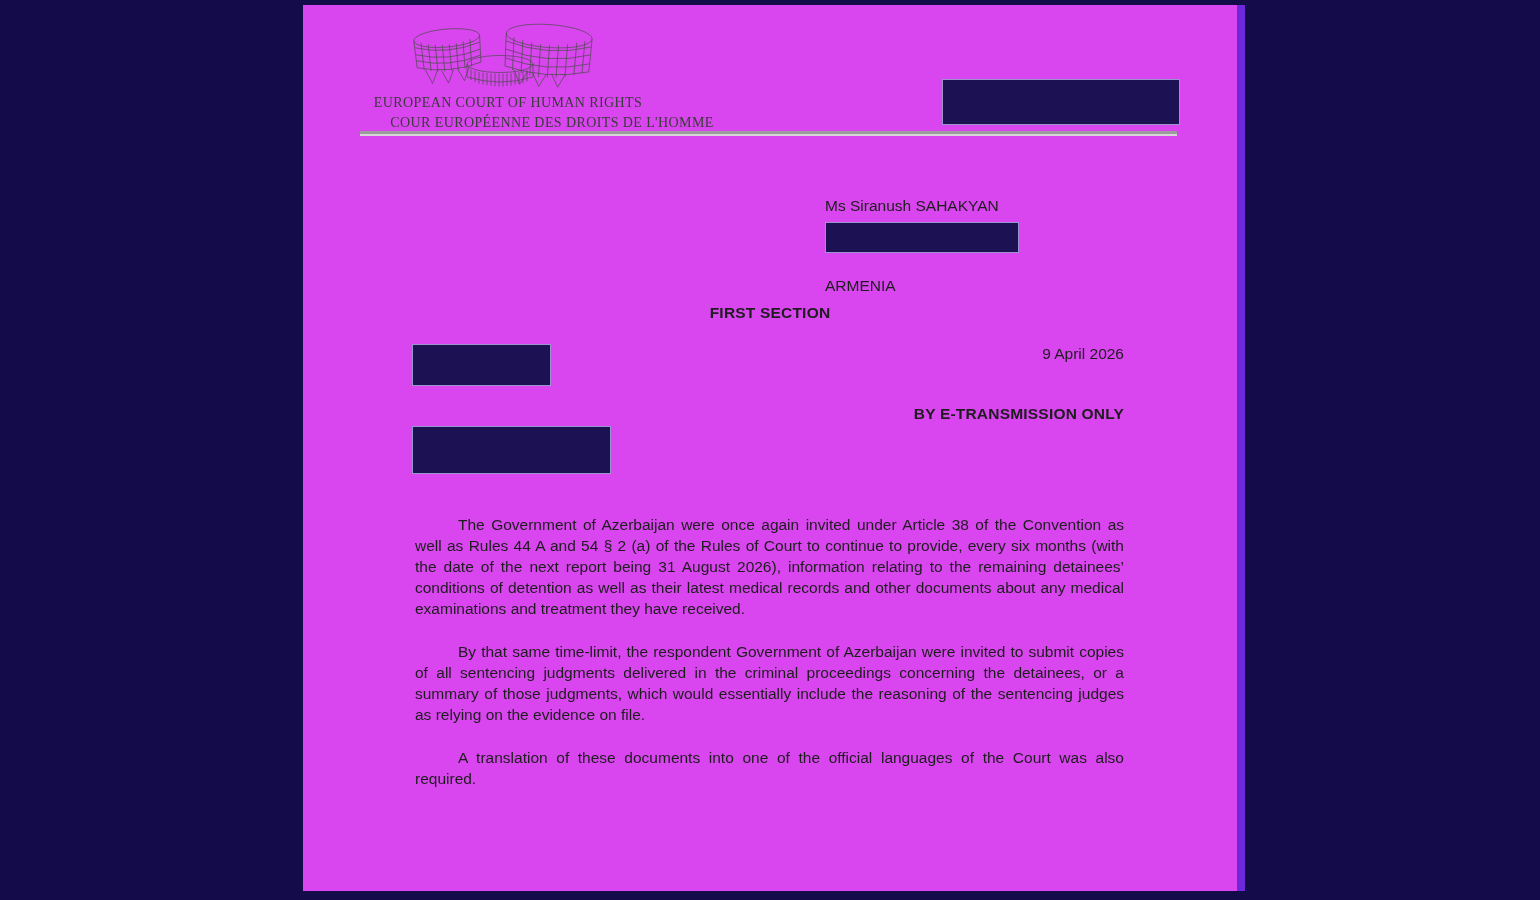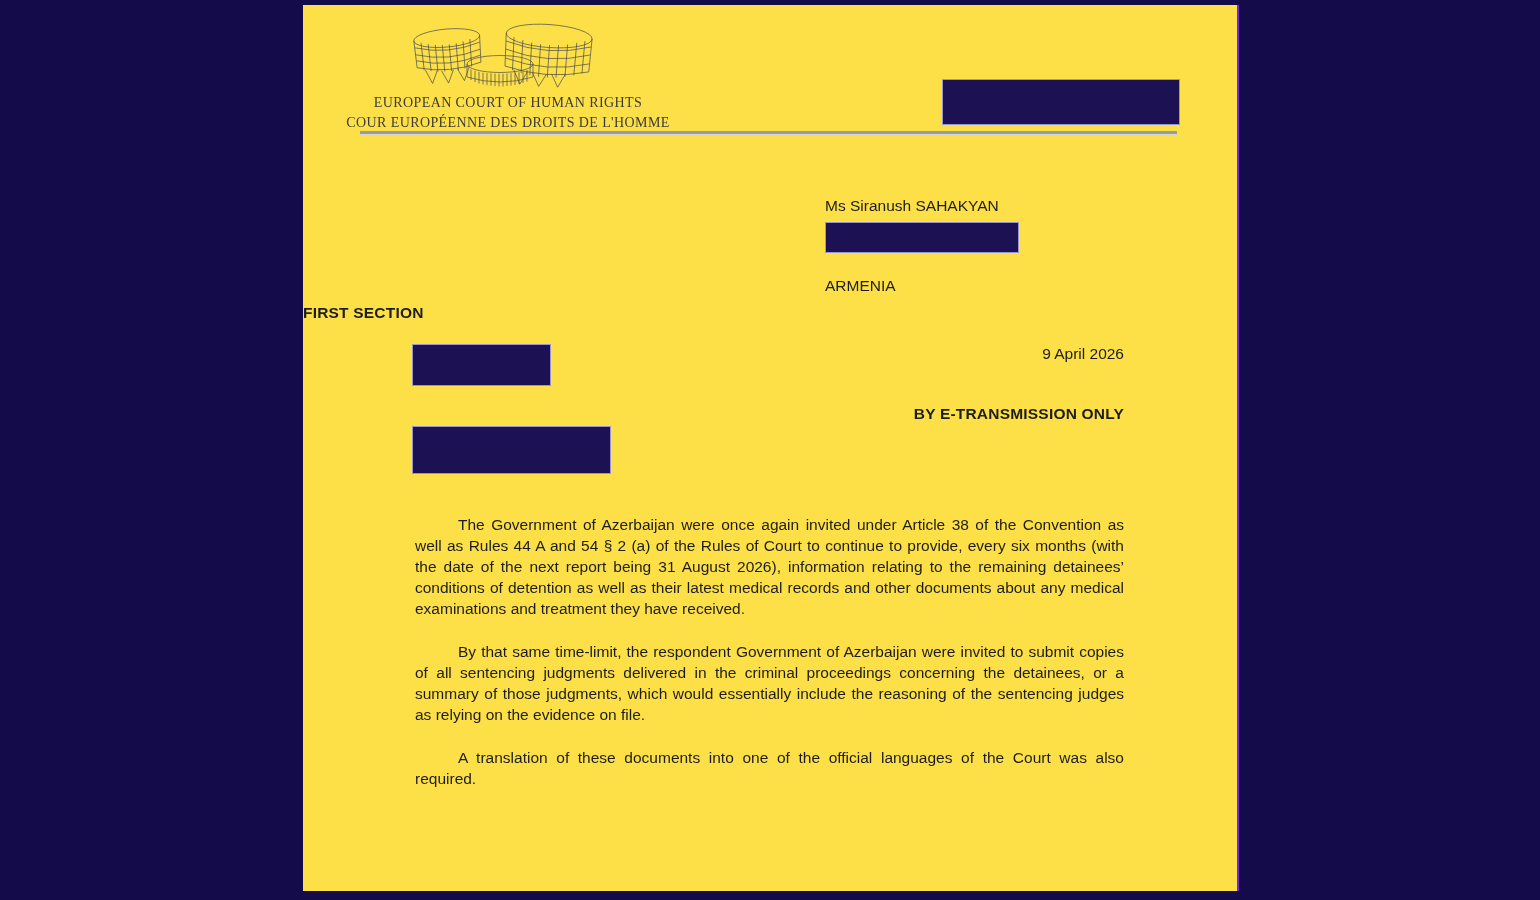--- a/index.html
+++ b/index.html
@@ -16,22 +16,22 @@
     width: 1540px;
     height: 900px;
     background: #130b4a;
   }
   .paper {
     position: absolute;
     left: 303px;
     top: 5px;
     width: 934px;
     height: 886px;
-    background: #fde047;
-    border-right: 2px solid #6d28d9;
+    background: #d946ef;
+    border-right: 8px solid #6d28d9;
   }
   .redaction {
     position: absolute;
     background: #1b1153;
     border: 1px solid #9a94cf;
     box-sizing: border-box;
   }
   
   .logo-wrap {
     position: absolute;
@@ -45,21 +45,21 @@
     left: 40px;
     width: 330px;
     text-align: center;
     font-family: "Liberation Serif", serif;
     color: #3b3b3b;
     font-size: 14px;
     letter-spacing: 0.4px;
     white-space: nowrap;
   }
   .org-en { top: 90px; }
-  .org-fr { top: 110px; }
+  .org-fr { top: 110px; margin-left: 44px; }
   .header-rule {
     position: absolute;
     left: 57px;
     top: 126px;
     width: 817px;
     height: 3px;
     background: #9c9c9c;
     border-bottom: 2px solid #d6d6d6;
   }
   .redaction-top-right { left: 639px; top: 74px; width: 238px; height: 46px; }
@@ -80,20 +80,21 @@
     font-size: 15.5px;
     color: #1d1d1d;
   }
 
   
   .section-title {
     position: absolute;
     left: 0;
     top: 299px;
     width: 934px;
+    text-align: center;
     font-size: 15.5px;
     font-weight: bold;
     color: #1d1d1d;
     letter-spacing: 0.2px;
   }
   .redaction-ref { left: 109px; top: 339px; width: 139px; height: 42px; }
   .letter-date {
     position: absolute;
     right: 113px;
     top: 340px;

